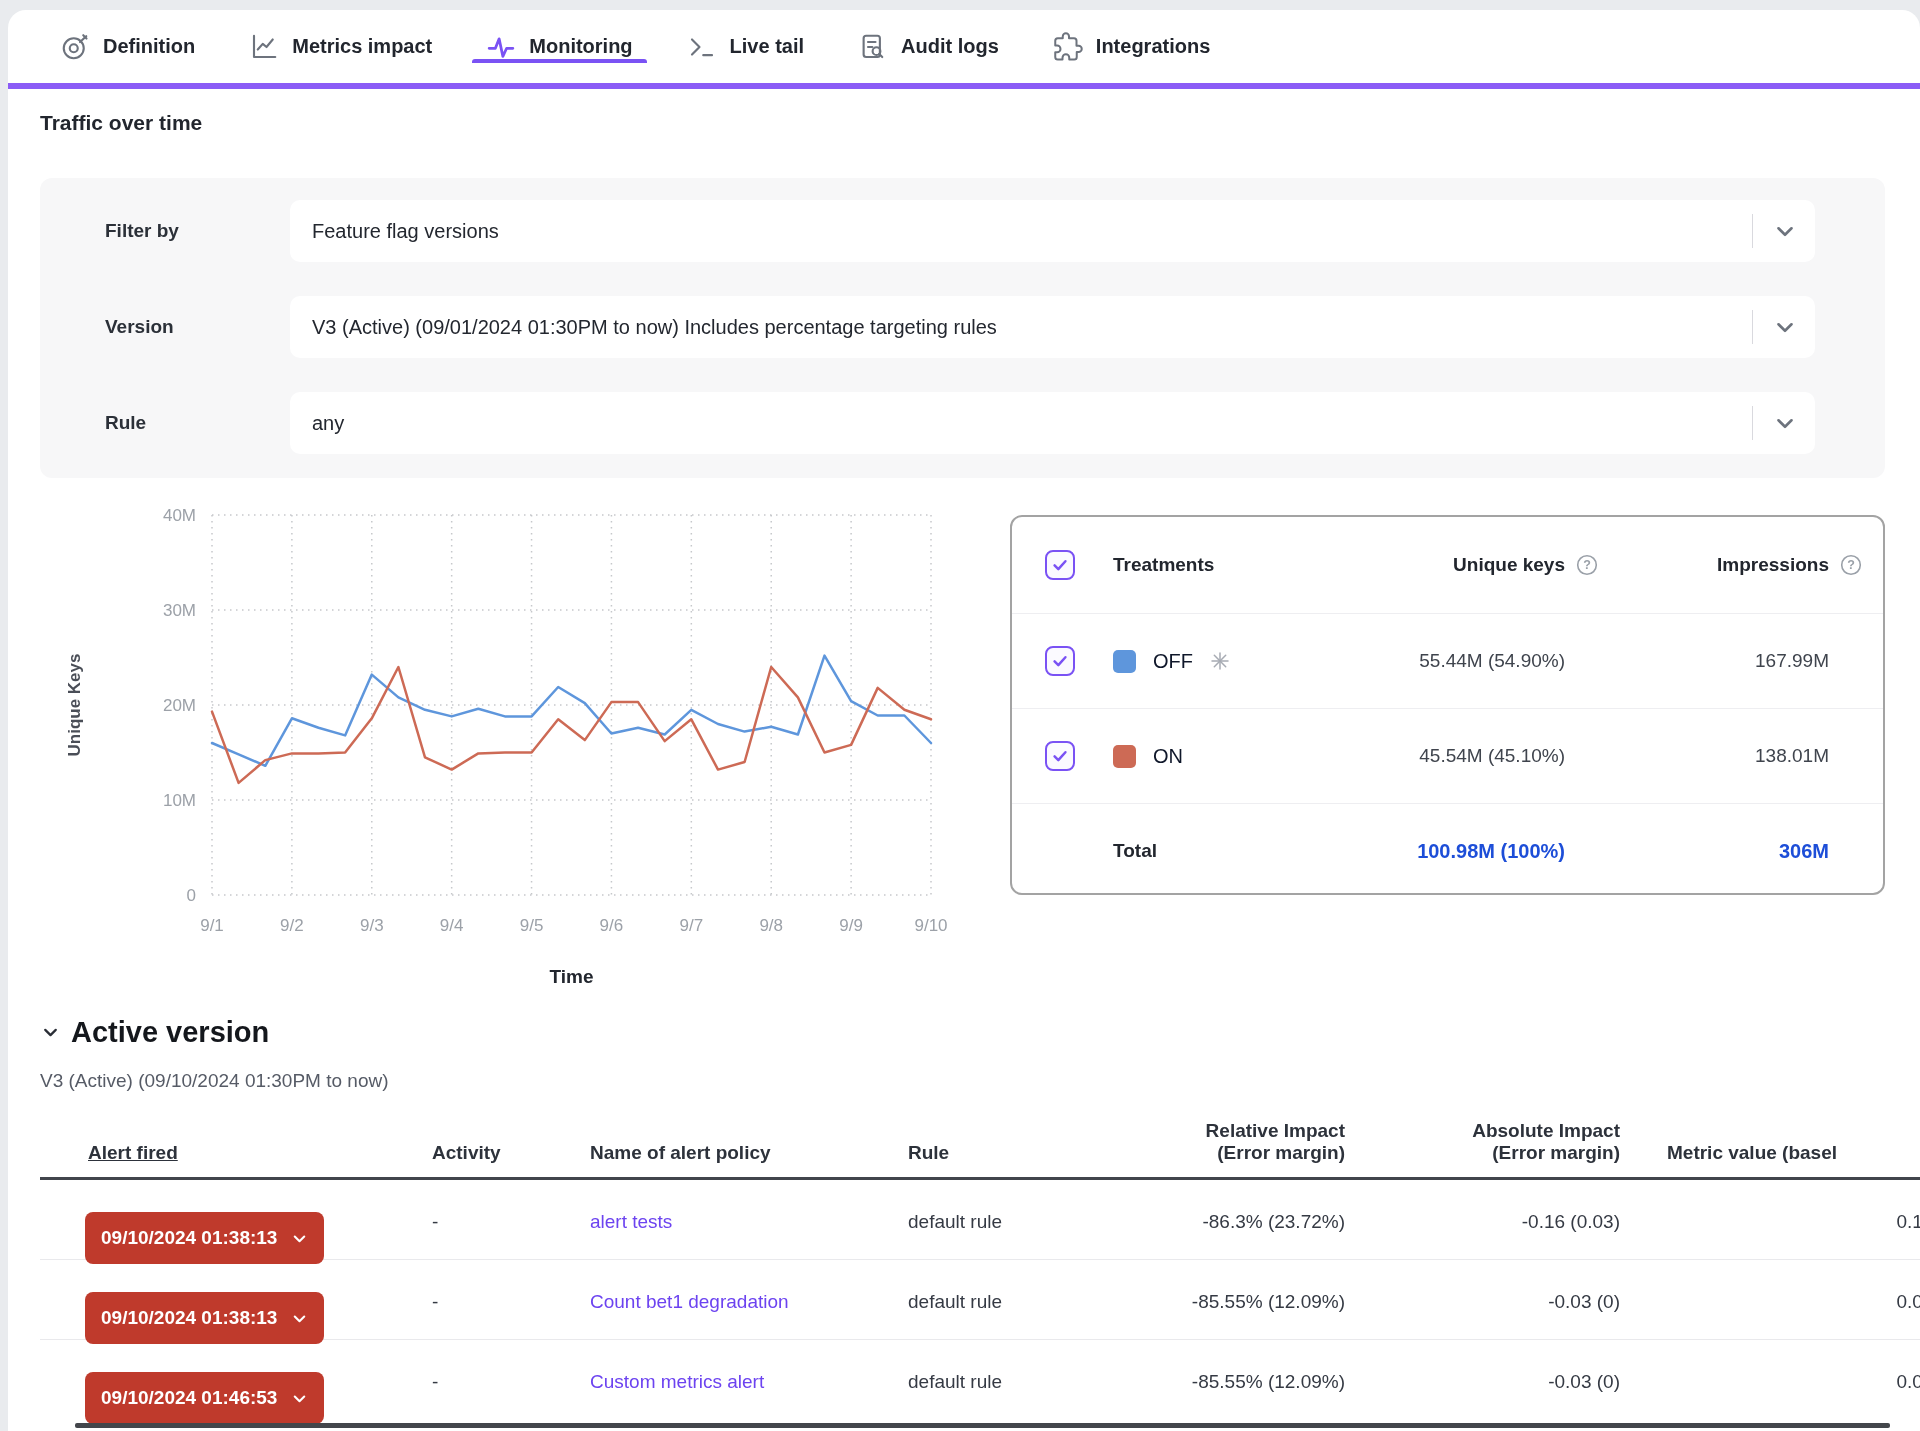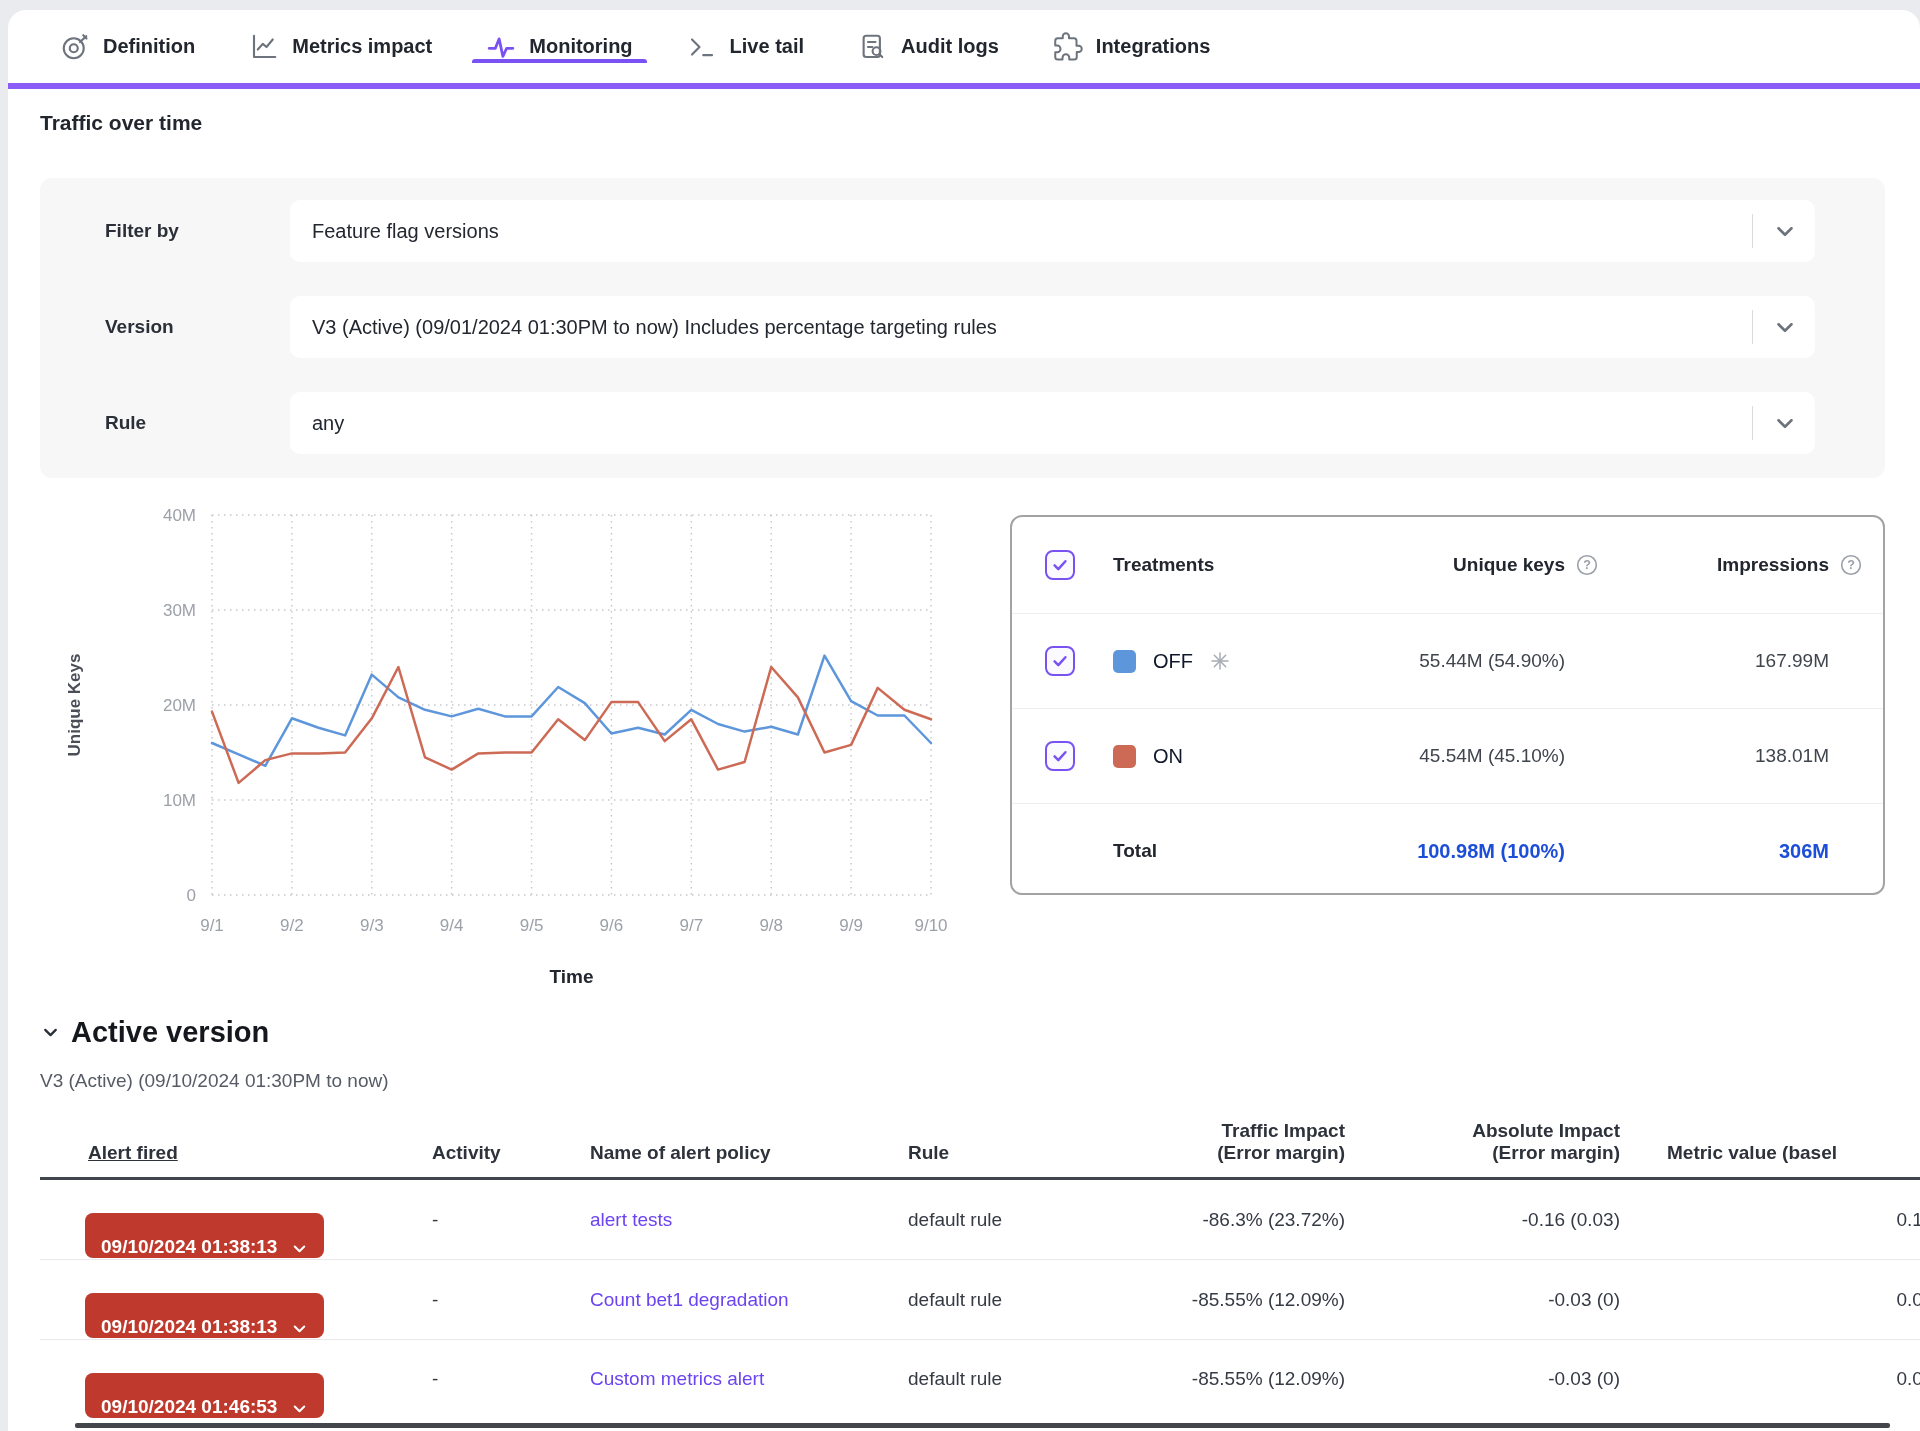--- a/index.html
+++ b/index.html
@@ -112,22 +112,22 @@
   .alerts-header > div { padding-bottom:13px; font-size:19px; font-weight:700; color:#2d323b; white-space:nowrap; }
   .alerts-header .c1 { padding-left:48px;text-decoration:underline; }
   .alerts-header .rcolh { text-align:right; }
   .alerts-header .c7 { padding-left:47px; }
   .alert-row { align-items:center; height:80px; border-bottom:1px solid #e9e9ec; }
   .alert-row.last { border-bottom:none; height:78px; }
   .alert-row > div { font-size:19px; color:#353a44; white-space:nowrap; }
   .alert-row .c1 { padding-left:45px; }
   .alert-row .rcolv { text-align:right; }
   .badge {
-    display:inline-flex; align-items:flex-end; gap:13px;
-    height:45px; padding:0 15px 0 16px; border-radius:8px;
+    display:inline-flex; align-items:center; gap:13px;
+    height:52px; padding:0 15px 0 16px; border-radius:8px;
     background: var(--badge,#bf3a2c); color:#fff; font-size:19px; font-weight:700;
     cursor:pointer; white-space:nowrap;margin-top:32px;
   }
   .badge .bchev { display:flex; }
   .policy-link { color: var(--link,#6c43f0); cursor:pointer; }
   .hscrollbar {
     position:absolute; left:35px; bottom:0; width:1815px; height:5px;
     background:#43464b; border-radius:2px; cursor:grab;
   }
 </style>
@@ -360,21 +360,21 @@
   </div>
   <div class="av-sub">V3 (Active) (09/10/2024 01:30PM to now)</div>
 
   <div class="alerts">
     <div class="agrid alerts-header">
       <div class="c1">Alert fired</div>
       <div>Activity</div>
       <div>Name of alert policy</div>
       <div>Rule</div>
       <div class="rcolh">
-        <div>Traffic Impact</div>
+        <div>Relative Impact</div>
         <div>(Error margin)</div>
       </div>
       <div class="rcolh">
         <div>Absolute Impact</div>
         <div>(Error margin)</div>
       </div>
       <div class="c7">Metric value (basel</div>
     </div>
 
     <div class="agrid alert-row">

